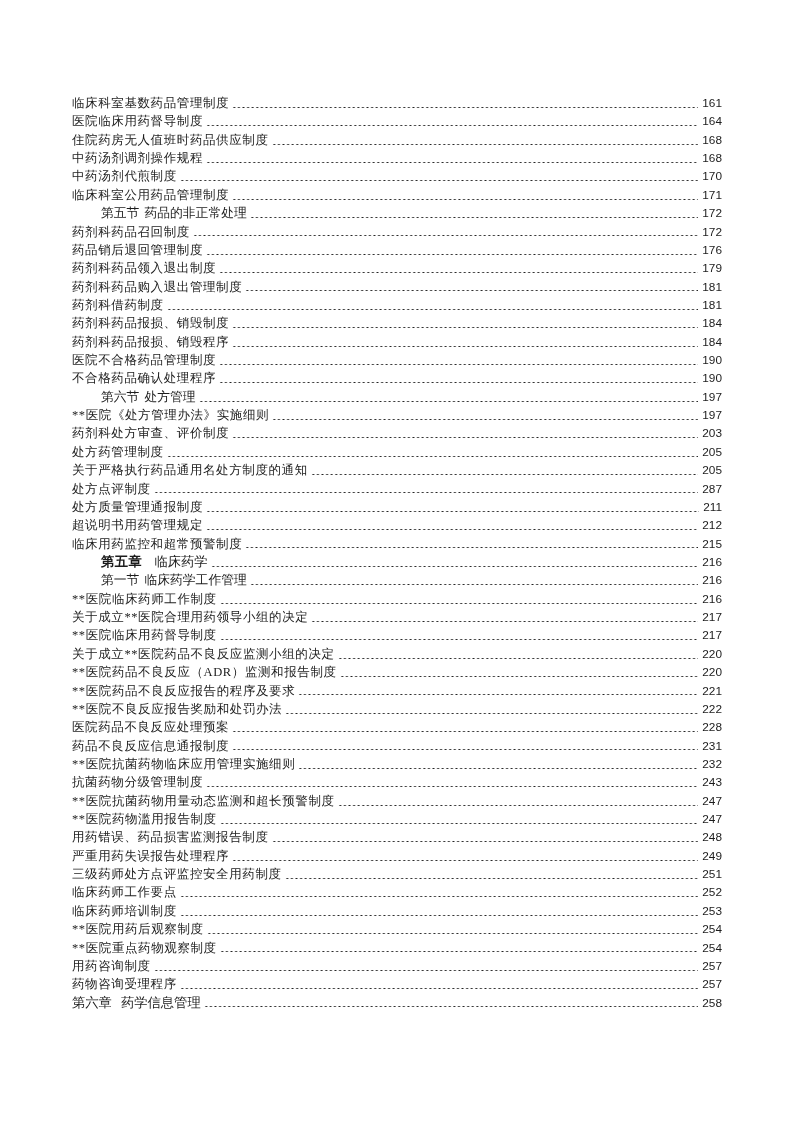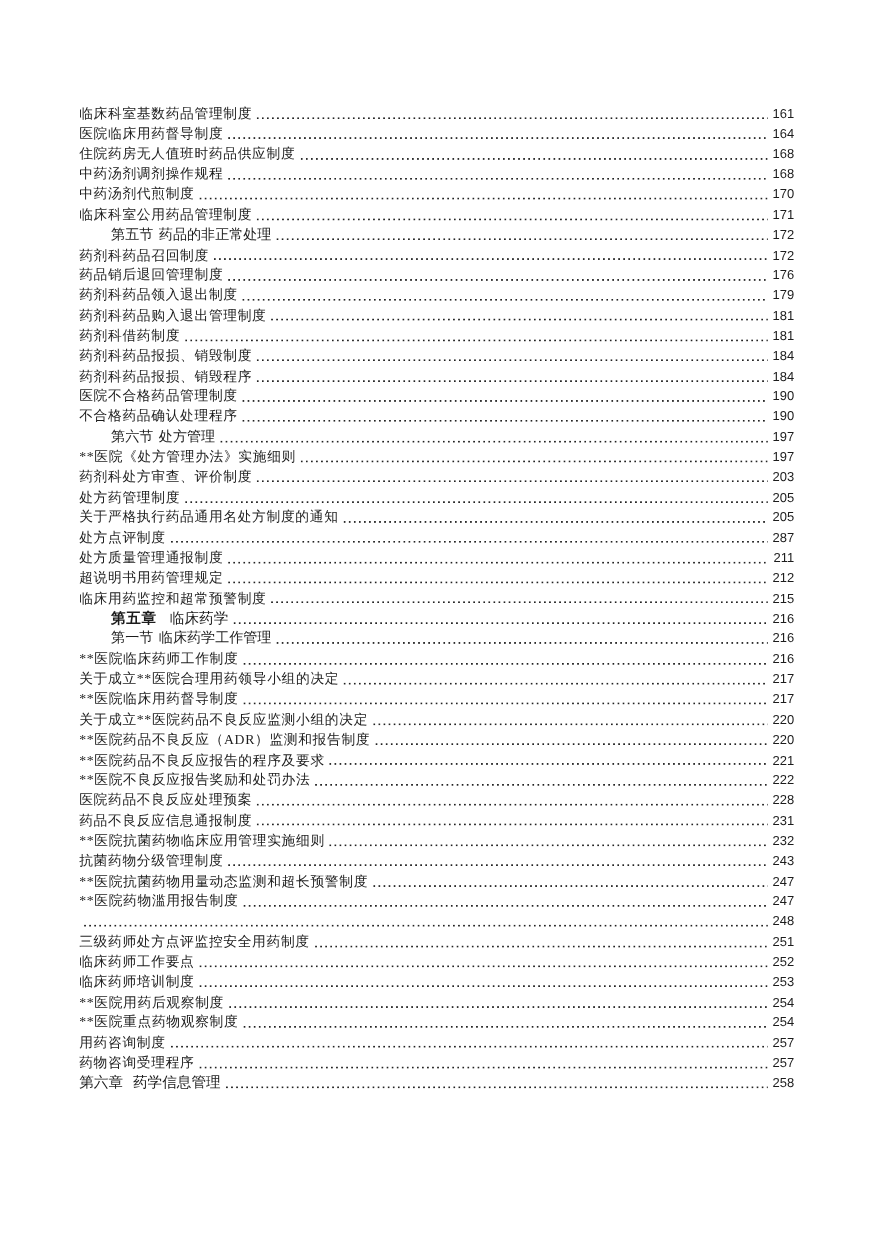--- a/index.html
+++ b/index.html
@@ -304,22 +304,29 @@
     <span class="pagenum">247</span>
   </div>
       <div class="row entry">
 
     <span class="title">**医院药物滥用报告制度</span>
     <span class="leader"></span>
     <span class="pagenum">247</span>
   </div>
       <div class="row entry">
 
+    <span class="title">用药错误、药品损害监测报告制度</span>
     <span class="leader"></span>
     <span class="pagenum">248</span>
+  </div>
+      <div class="row entry">
+
+    <span class="title">严重用药失误报告处理程序</span>
+    <span class="leader"></span>
+    <span class="pagenum">249</span>
   </div>
       <div class="row entry">
 
     <span class="title">三级药师处方点评监控安全用药制度</span>
     <span class="leader"></span>
     <span class="pagenum">251</span>
   </div>
       <div class="row entry">
 
     <span class="title">临床药师工作要点</span>

